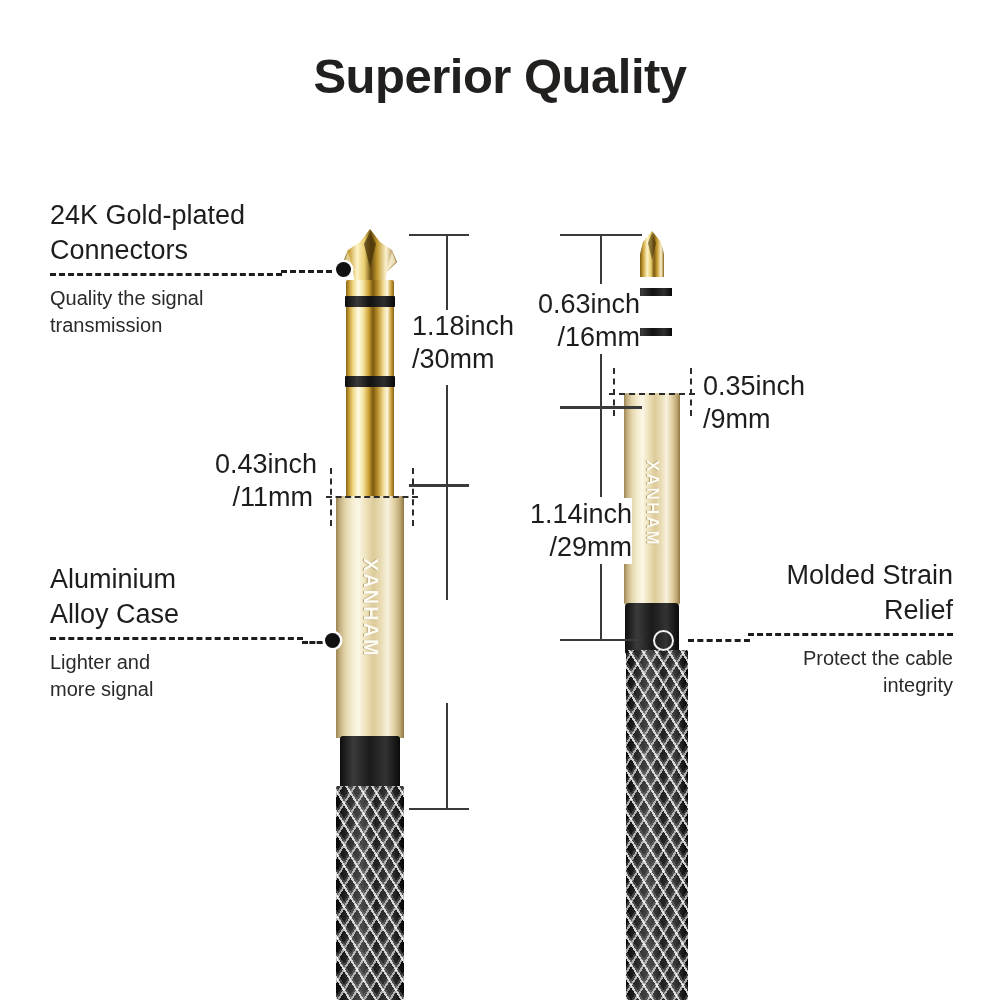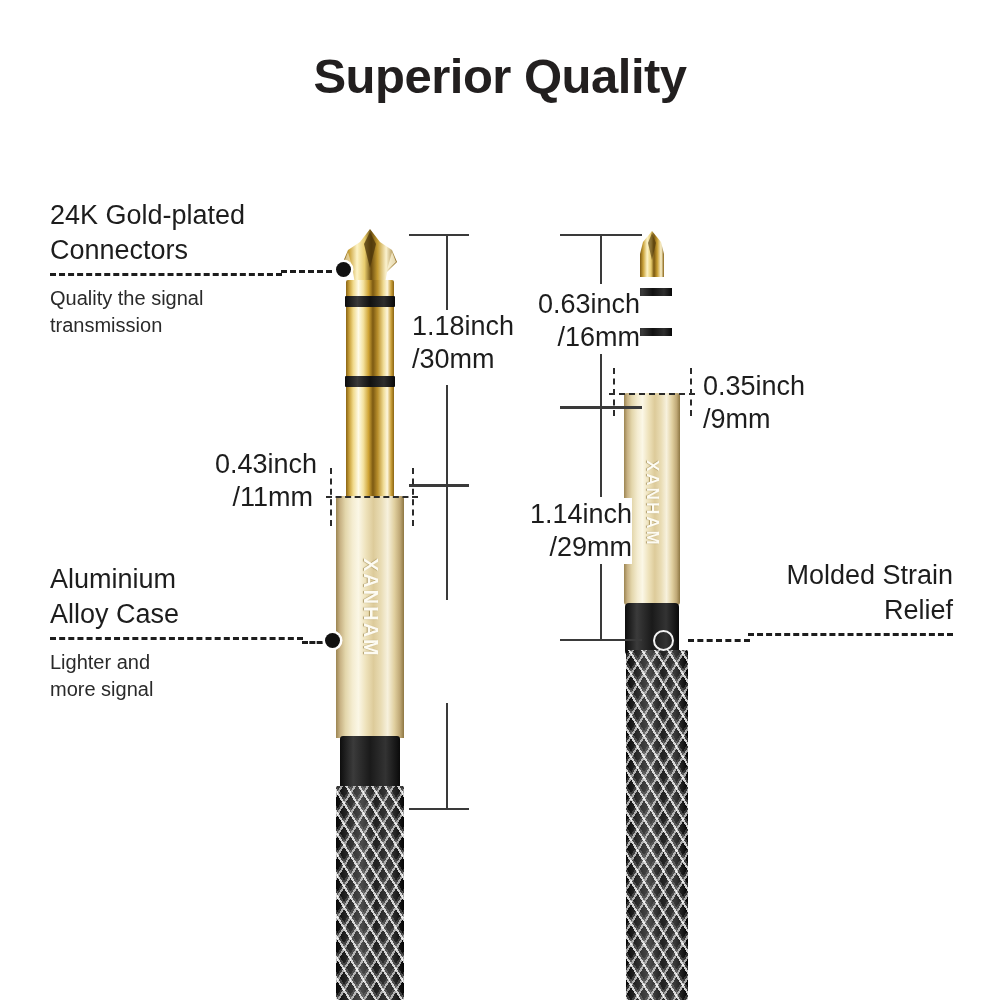--- a/index.html
+++ b/index.html
@@ -324,17 +324,19 @@
     <div class="sub">Lighter and
 more signal</div>
   </div>
   <div class="leader" id="leader-alloy"></div>
   <div class="dot-marker" id="marker-alloy"></div>
 
   <div class="callout right" id="callout-strain">
     <div class="head">Molded Strain
 Relief</div>
     <div class="rule"></div>
+    <div class="sub">Protect the cable
+integrity</div>
   </div>
   <div class="leader" id="leader-strain"></div>
   <div class="ring-marker" id="marker-strain"></div>
 
 </div>
 
 </body></html>

